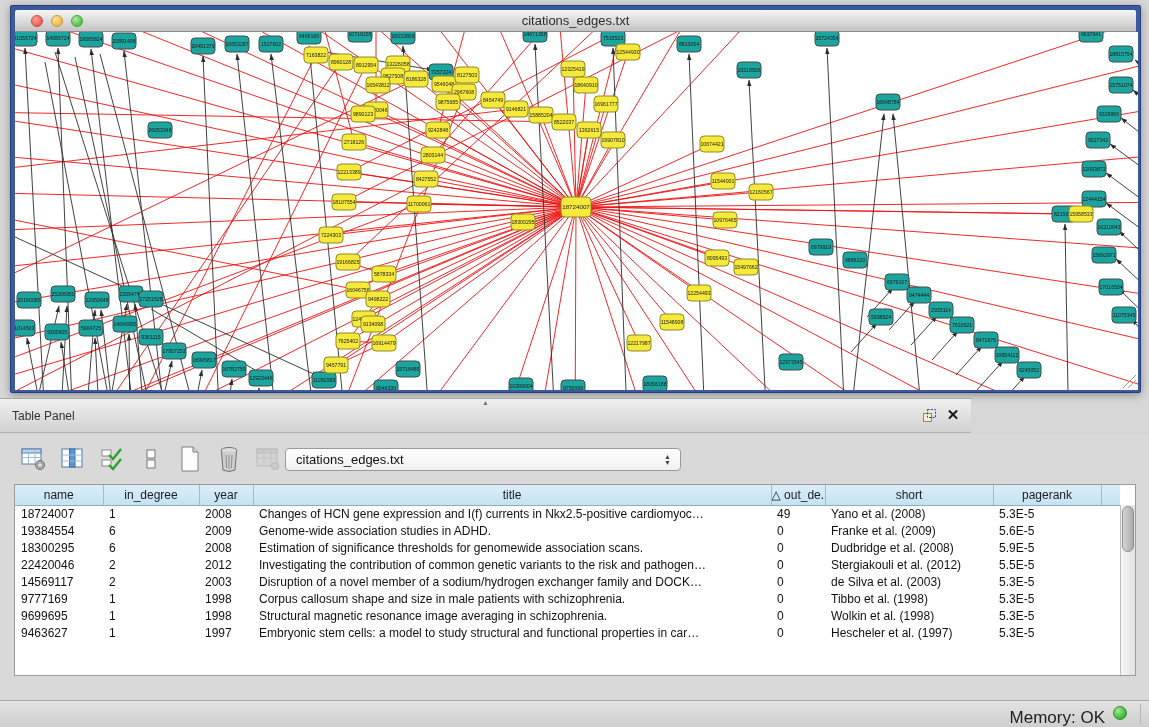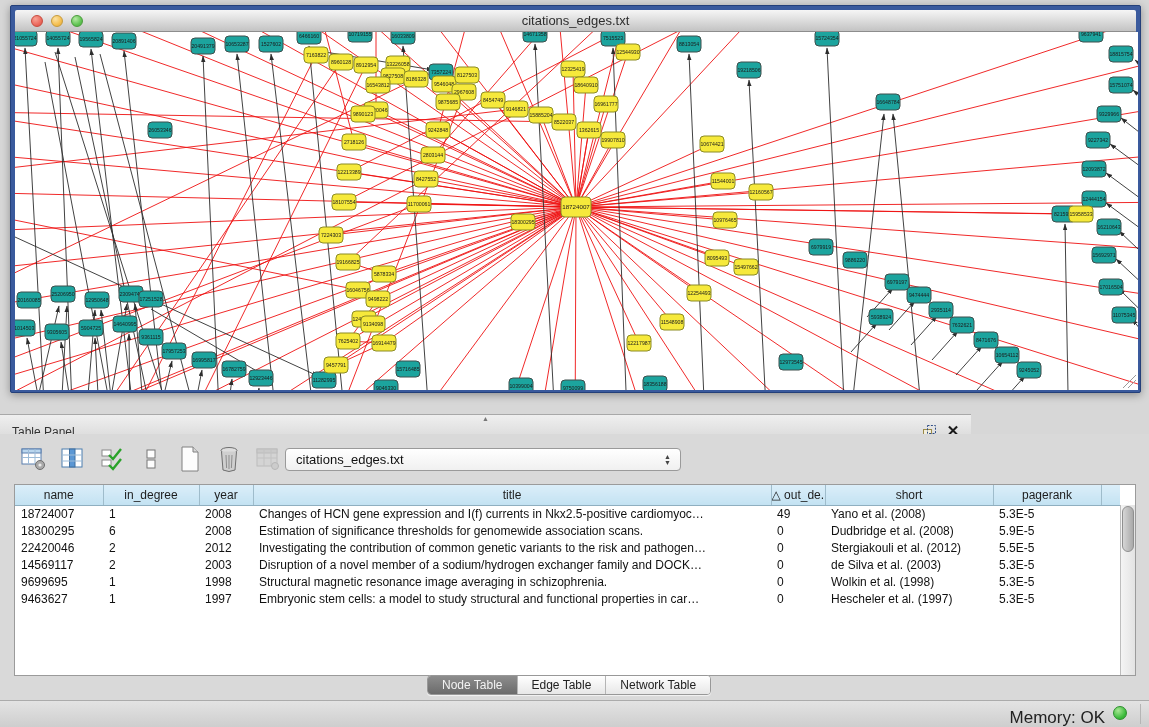--- a/index.html
+++ b/index.html
@@ -31,21 +31,21 @@
     position:absolute; left:0; right:0; top:3px; text-align:center;
     font-size:13px; color:#2e2e2e;
   }
   .net-canvas {
     position:absolute; left:4px; top:26px; width:1123px; height:358px;
     background:#fff; overflow:hidden;
   }
   .net-canvas svg { display:block; }
   
   .tp-header {
-    position:absolute; left:0; top:414px; width:971px; height:35px;
+    position:absolute; left:0; top:398px; width:971px; height:35px;
     background:linear-gradient(#efefef,#d2d2d2);
     border-top:1px solid #a8a8a8; border-bottom:1px solid #b0b0b0;
   }
   .tp-title { position:absolute; left:12px; top:10px; font-size:12px; color:#333; }
   .tp-grip {
     position:absolute; left:50%; top:1px; margin-left:-6px;
     width:12px; height:5px; color:#777; font-size:7px; line-height:5px; text-align:center;
   }
   .tp-float { position:absolute; right:34px; top:9px; width:15px; height:15px; cursor:pointer; }
   .tp-close {
@@ -663,20 +663,30 @@
             <td>18724007</td>
             <td>1</td>
             <td>2008</td>
             <td>Changes of HCN gene expression and I(f) currents in Nkx2.5-positive cardiomyoc…</td>
             <td>49</td>
             <td>Yano et al. (2008)</td>
             <td>5.3E-5</td>
             <td></td>
           </tr>
           <tr>
+            <td>19384554</td>
+            <td>6</td>
+            <td>2009</td>
+            <td>Genome-wide association studies in ADHD.</td>
+            <td>0</td>
+            <td>Franke et al. (2009)</td>
+            <td>5.6E-5</td>
+            <td></td>
+          </tr>
+          <tr>
             <td>18300295</td>
             <td>6</td>
             <td>2008</td>
             <td>Estimation of significance thresholds for genomewide association scans.</td>
             <td>0</td>
             <td>Dudbridge et al. (2008)</td>
             <td>5.9E-5</td>
             <td></td>
           </tr>
           <tr>
@@ -693,20 +703,30 @@
             <td>14569117</td>
             <td>2</td>
             <td>2003</td>
             <td>Disruption of a novel member of a sodium/hydrogen exchanger family and DOCK…</td>
             <td>0</td>
             <td>de Silva et al. (2003)</td>
             <td>5.3E-5</td>
             <td></td>
           </tr>
           <tr>
+            <td>9777169</td>
+            <td>1</td>
+            <td>1998</td>
+            <td>Corpus callosum shape and size in male patients with schizophrenia.</td>
+            <td>0</td>
+            <td>Tibbo et al. (1998)</td>
+            <td>5.3E-5</td>
+            <td></td>
+          </tr>
+          <tr>
             <td>9699695</td>
             <td>1</td>
             <td>1998</td>
             <td>Structural magnetic resonance image averaging in schizophrenia.</td>
             <td>0</td>
             <td>Wolkin et al. (1998)</td>
             <td>5.3E-5</td>
             <td></td>
           </tr>
           <tr>
@@ -719,24 +739,19 @@
             <td>5.3E-5</td>
             <td></td>
           </tr>
         </tbody>
     </table>
     <div class="vscroll">
       <div class="vthumb"></div>
     </div>
   </div>
 
-  <div class="tabs" id="tabs">
-      <span class="tab active">Node Table</span>
-      <span class="tab">Edge Table</span>
-      <span class="tab">Network Table</span>
-    </div>
 </div>
 
 <div class="statusbar">
   <span class="mem-label">Memory: OK</span>
   <span class="mem-dot"></span>
   <span class="status-sep"></span>
 </div>
 
 </body></html>

